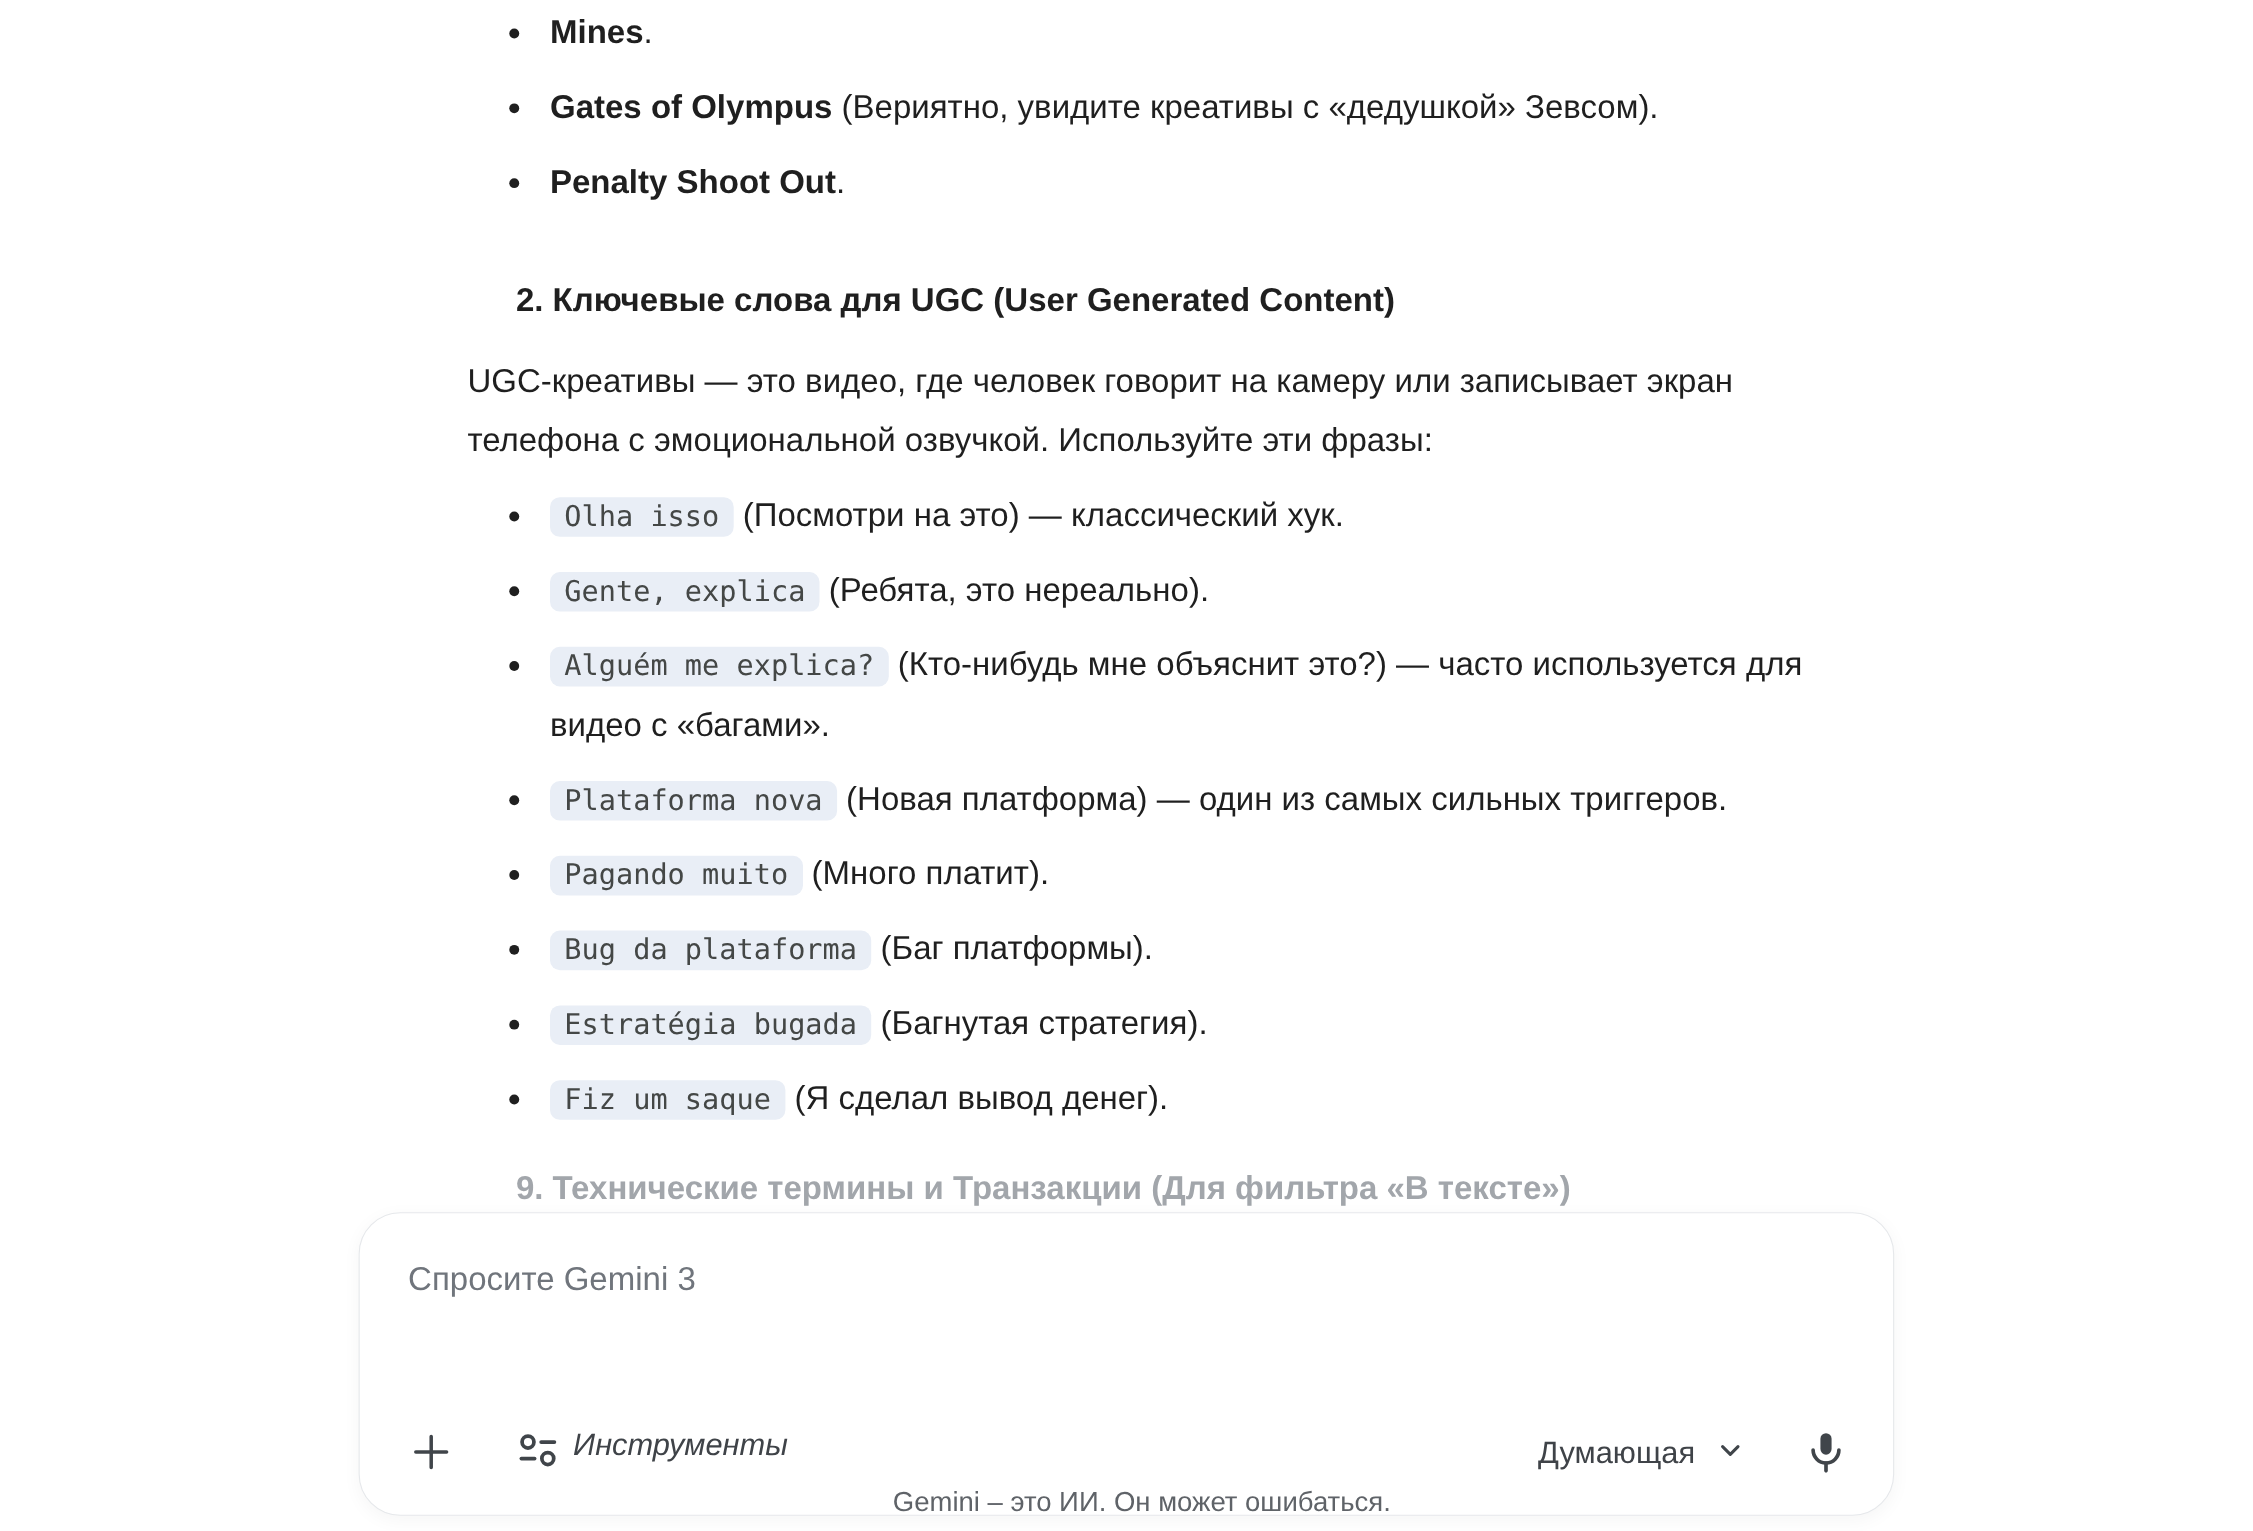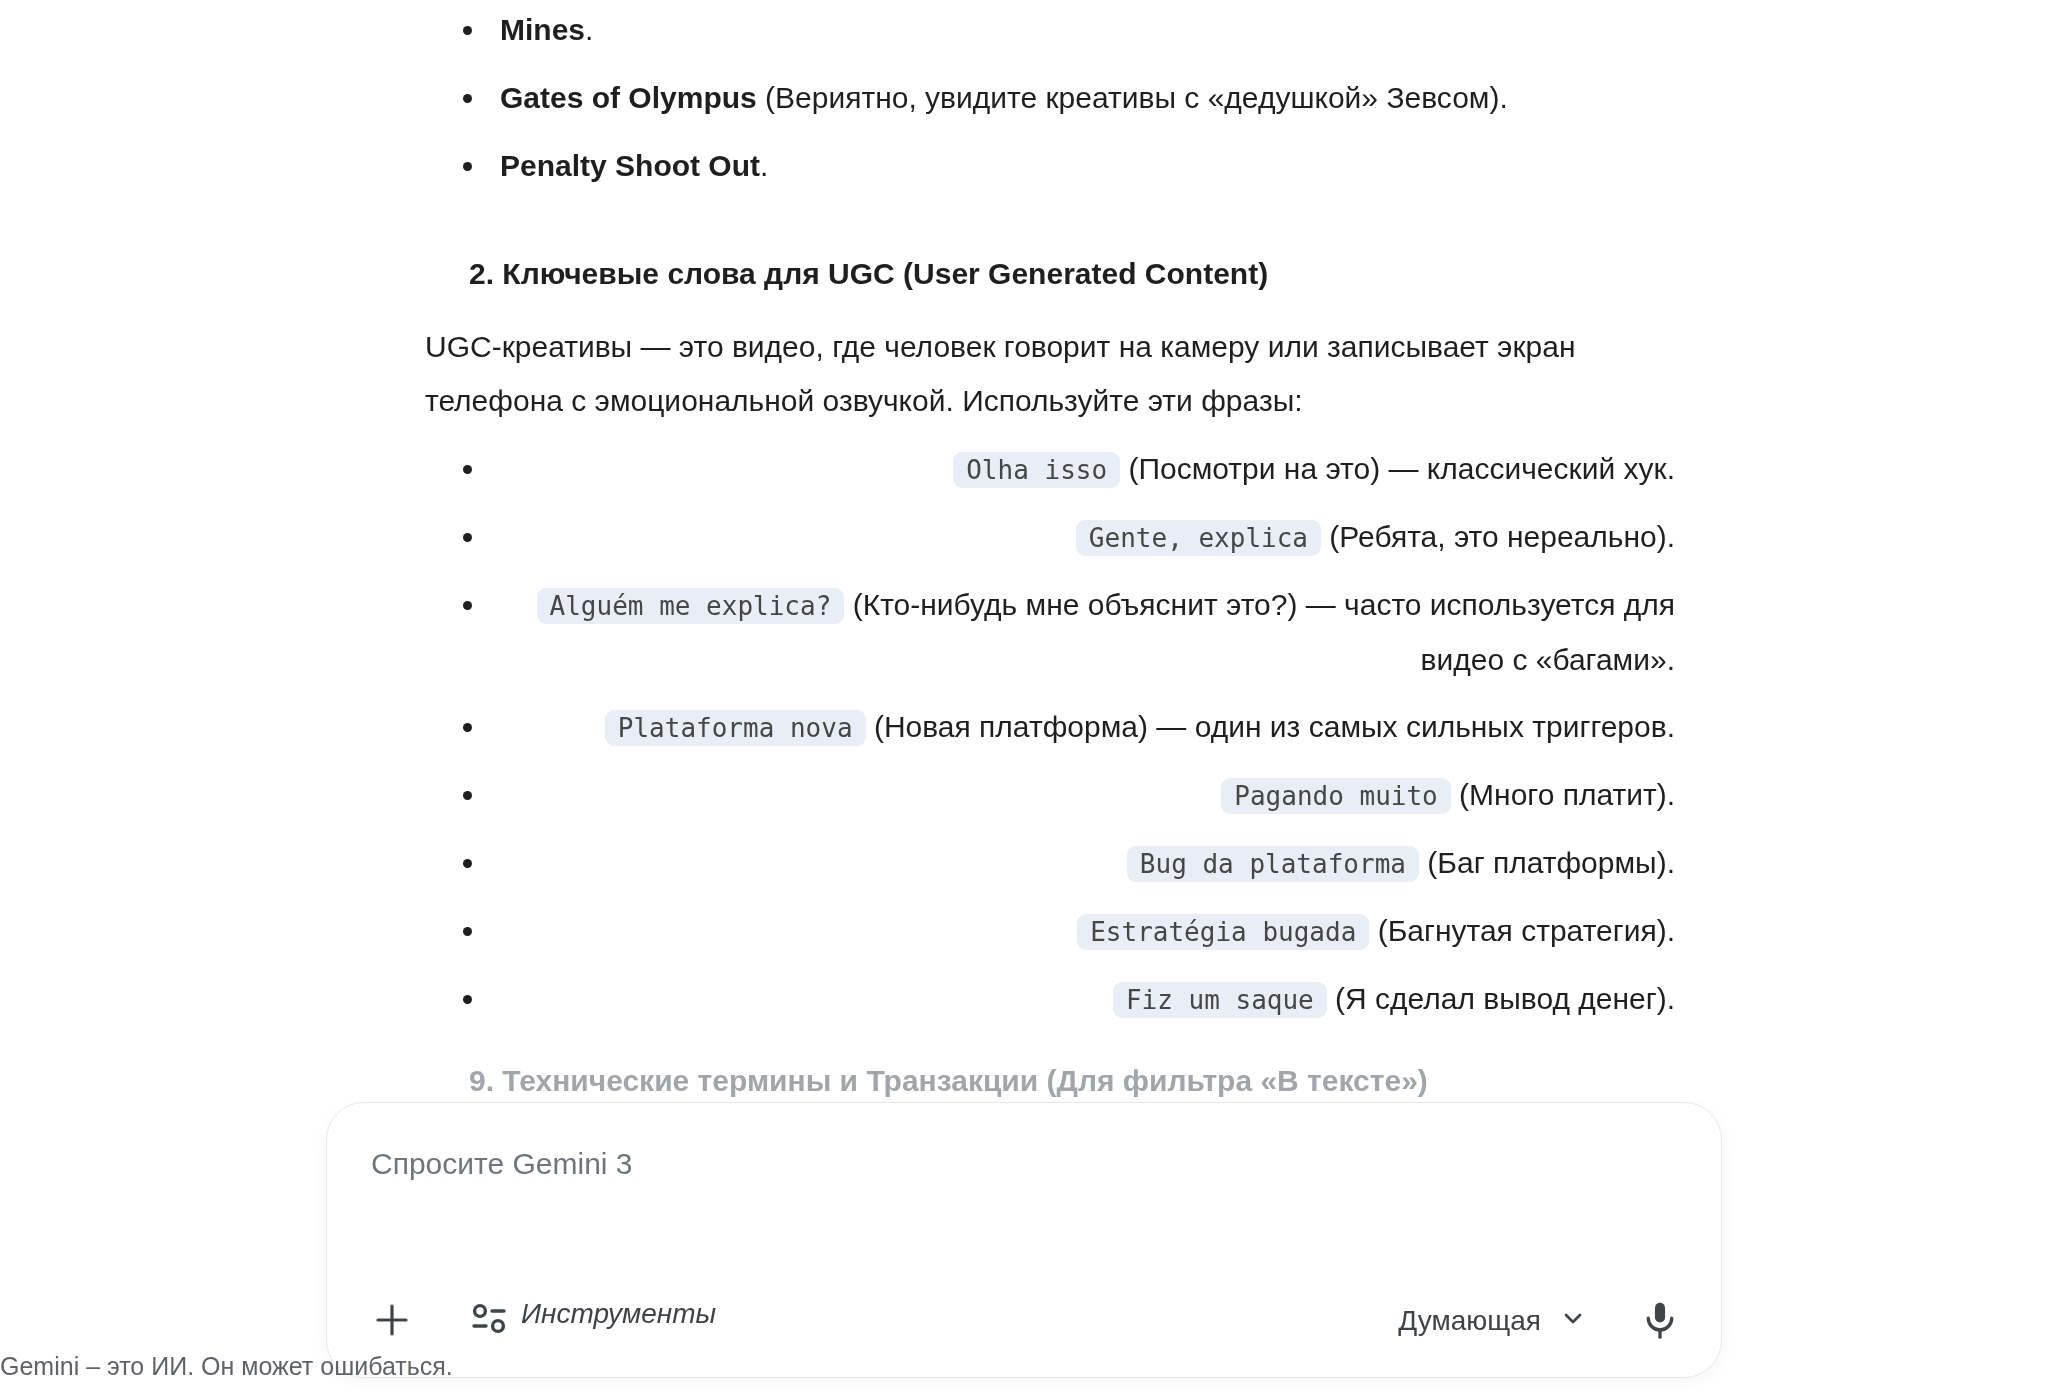--- a/index.html
+++ b/index.html
@@ -28,21 +28,21 @@
   .games-list li::before { top:18px; }
   .game-name { font-weight:bold; }
 
   .section-heading {
     font-size:30px; font-weight:bold; line-height:44px;
     margin-top:64px;
     margin-left:44px;
   }
   .intro { margin-top:24px; }
 
-  .keywords-list { margin-top:14px;text-align:right; }
+  .keywords-list { margin-top:14px; }
   .keywords-list li { margin-bottom:13px; }
 
   .chip {
     font-family:"DejaVu Sans Mono", "Liberation Mono", monospace;
     font-size:26px; color:#444746;
     background:#e9eef6; border-radius:9px;
     padding:3px 13px;
     white-space:nowrap;
   }
 
@@ -88,21 +88,21 @@
     background:none; border:none; cursor:pointer;
     display:flex; align-items:center; gap:18px;
     font-family:Liberation Sans, sans-serif;
     font-size:28px; color:#3f4348;
   }
   .mic-btn { margin-left:52px; }
 
   
   .footer {
     position:absolute; left:0; top:1352px; width:100%;
-    text-align:left; font-size:25px; color:#5f6368;
+    text-align:center; font-size:25px; color:#5f6368;padding-left:28px;
   }
 </style>
 </head>
 <body>
 
 <div class="content">
 
   <ul class="games-list">
     <li>
       <span class="game-name">Mines</span><span>.</span>

